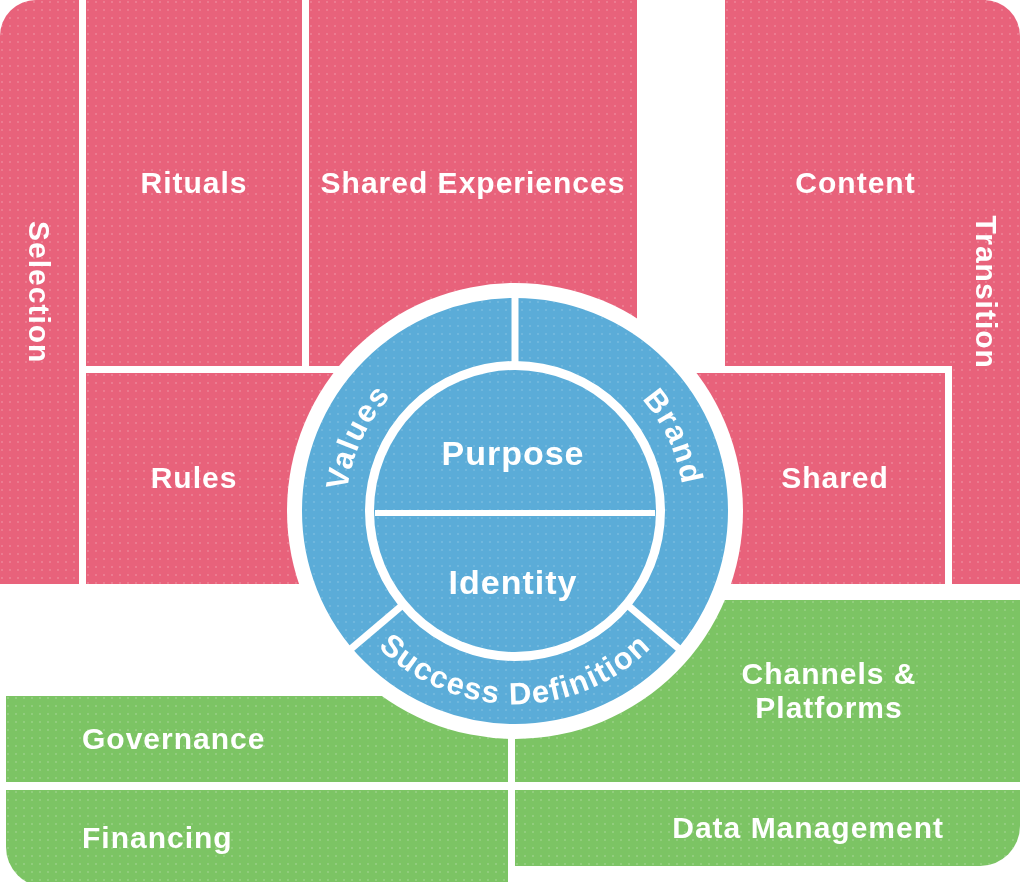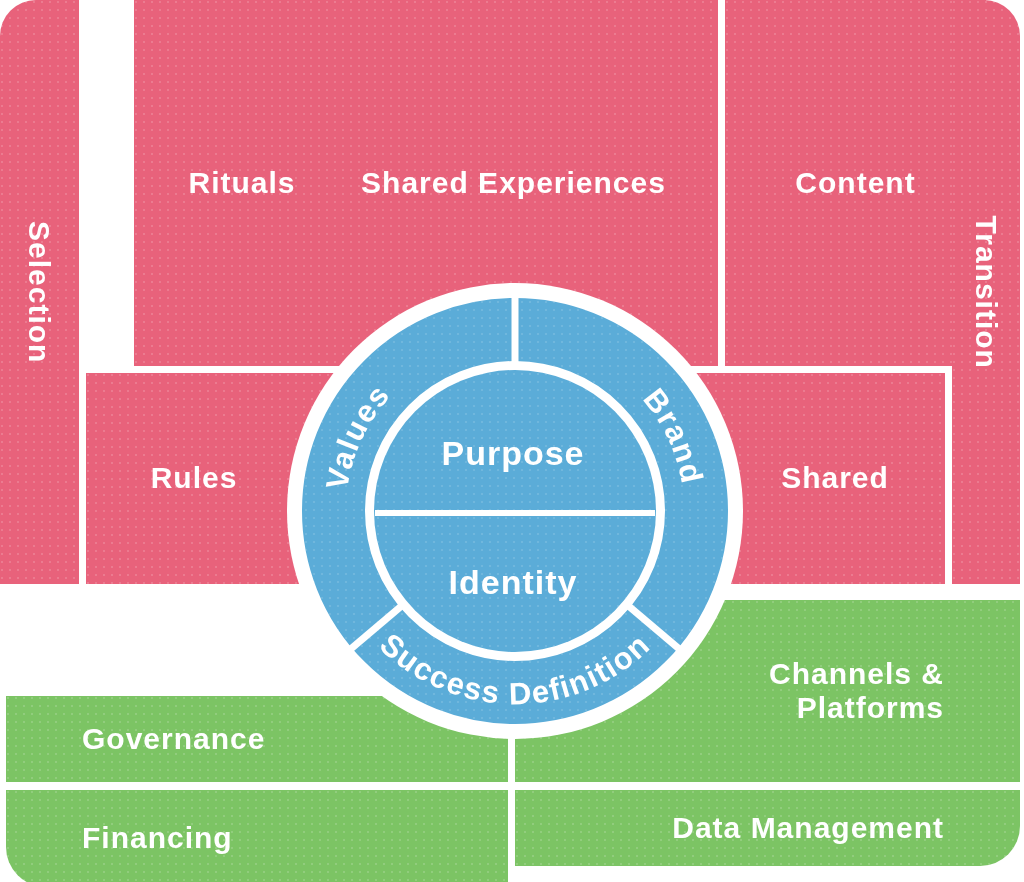--- a/index.html
+++ b/index.html
@@ -10,33 +10,33 @@
   .box{position:absolute;display:flex;align-items:center;justify-content:center;
        background-size:8px 8px;}
   .pink{background-color:var(--pink,#E8627B);
         background-image:radial-gradient(circle at 2px 2px, rgba(255,255,255,.16) 1.1px, rgba(255,255,255,0) 1.5px);}
   .green{background-color:var(--green,#7CC464);
         background-image:radial-gradient(circle at 2px 2px, rgba(255,255,255,.16) 1.1px, rgba(255,255,255,0) 1.5px);}
   .lbl{font-size:30px;letter-spacing:1px;line-height:1.15;white-space:nowrap;}
   
   .col-selection {left:0;   top:0;   width:79px;  height:584px;border-top-left-radius:36px;}
   .col-transition{left:952px;top:0;  width:68px;  height:584px;border-top-right-radius:36px;}
-  .box-rituals   {left:86px; top:0;  width:216px; height:366px;margin-left:48px;}
-  .box-shared    {left:309px;top:0;  width:409px; height:366px;}
+  .box-rituals   {left:86px; top:0;  width:216px; height:366px;}
+  .box-shared    {left:309px;top:0;  width:328px; height:366px;}
   .box-content   {left:725px;top:0;  width:261px; height:366px;}
   .box-rules     {left:86px; top:373px;width:416px;height:211px;justify-content:flex-start;}
   .box-rules .lbl{width:216px;text-align:center;}
   .box-roles     {left:522px;top:373px;width:423px;height:211px;justify-content:flex-end;}
   .box-roles .lbl{width:220px;text-align:center;}
   
   .box-organization{left:6px;top:600px;width:502px;height:88px;justify-content:flex-start;padding-left:76px;box-sizing:border-box;}
   .box-governance  {left:6px;top:696px;width:502px;height:86px;justify-content:flex-start;padding-left:76px;box-sizing:border-box;text-align:right;}
   .box-financing   {left:6px;top:790px;width:502px;height:97px;justify-content:flex-start;padding-left:76px;box-sizing:border-box;border-bottom-left-radius:40px;}
   .box-channels    {left:515px;top:600px;width:505px;height:182px;justify-content:flex-end;padding-right:76px;box-sizing:border-box;}
-  .box-channels .lbl{white-space:normal;width:230px;text-align:right;}
+  .box-channels .lbl{white-space:normal;width:230px;text-align:center;}
   .box-datamgmt    {left:515px;top:790px;width:505px;height:76px;justify-content:flex-end;padding-right:76px;box-sizing:border-box;border-bottom-right-radius:40px;}
   
   .vlabel{transform:rotate(90deg);white-space:nowrap;}
   
   .circle-svg{position:absolute;left:280px;top:276px;width:470px;height:470px;}
   .blue-fill{fill:var(--blue,#5BACD8);}
   .blue-ring{fill:none;stroke:var(--blue,#5BACD8);stroke-width:63px;}
   .dot-ring{fill:none;stroke:url(#dotpat);stroke-width:63px;}
   .divider{stroke:#ffffff;stroke-width:7px;stroke-linecap:butt;}
   .inner-divider{stroke:#ffffff;stroke-width:6px;}

